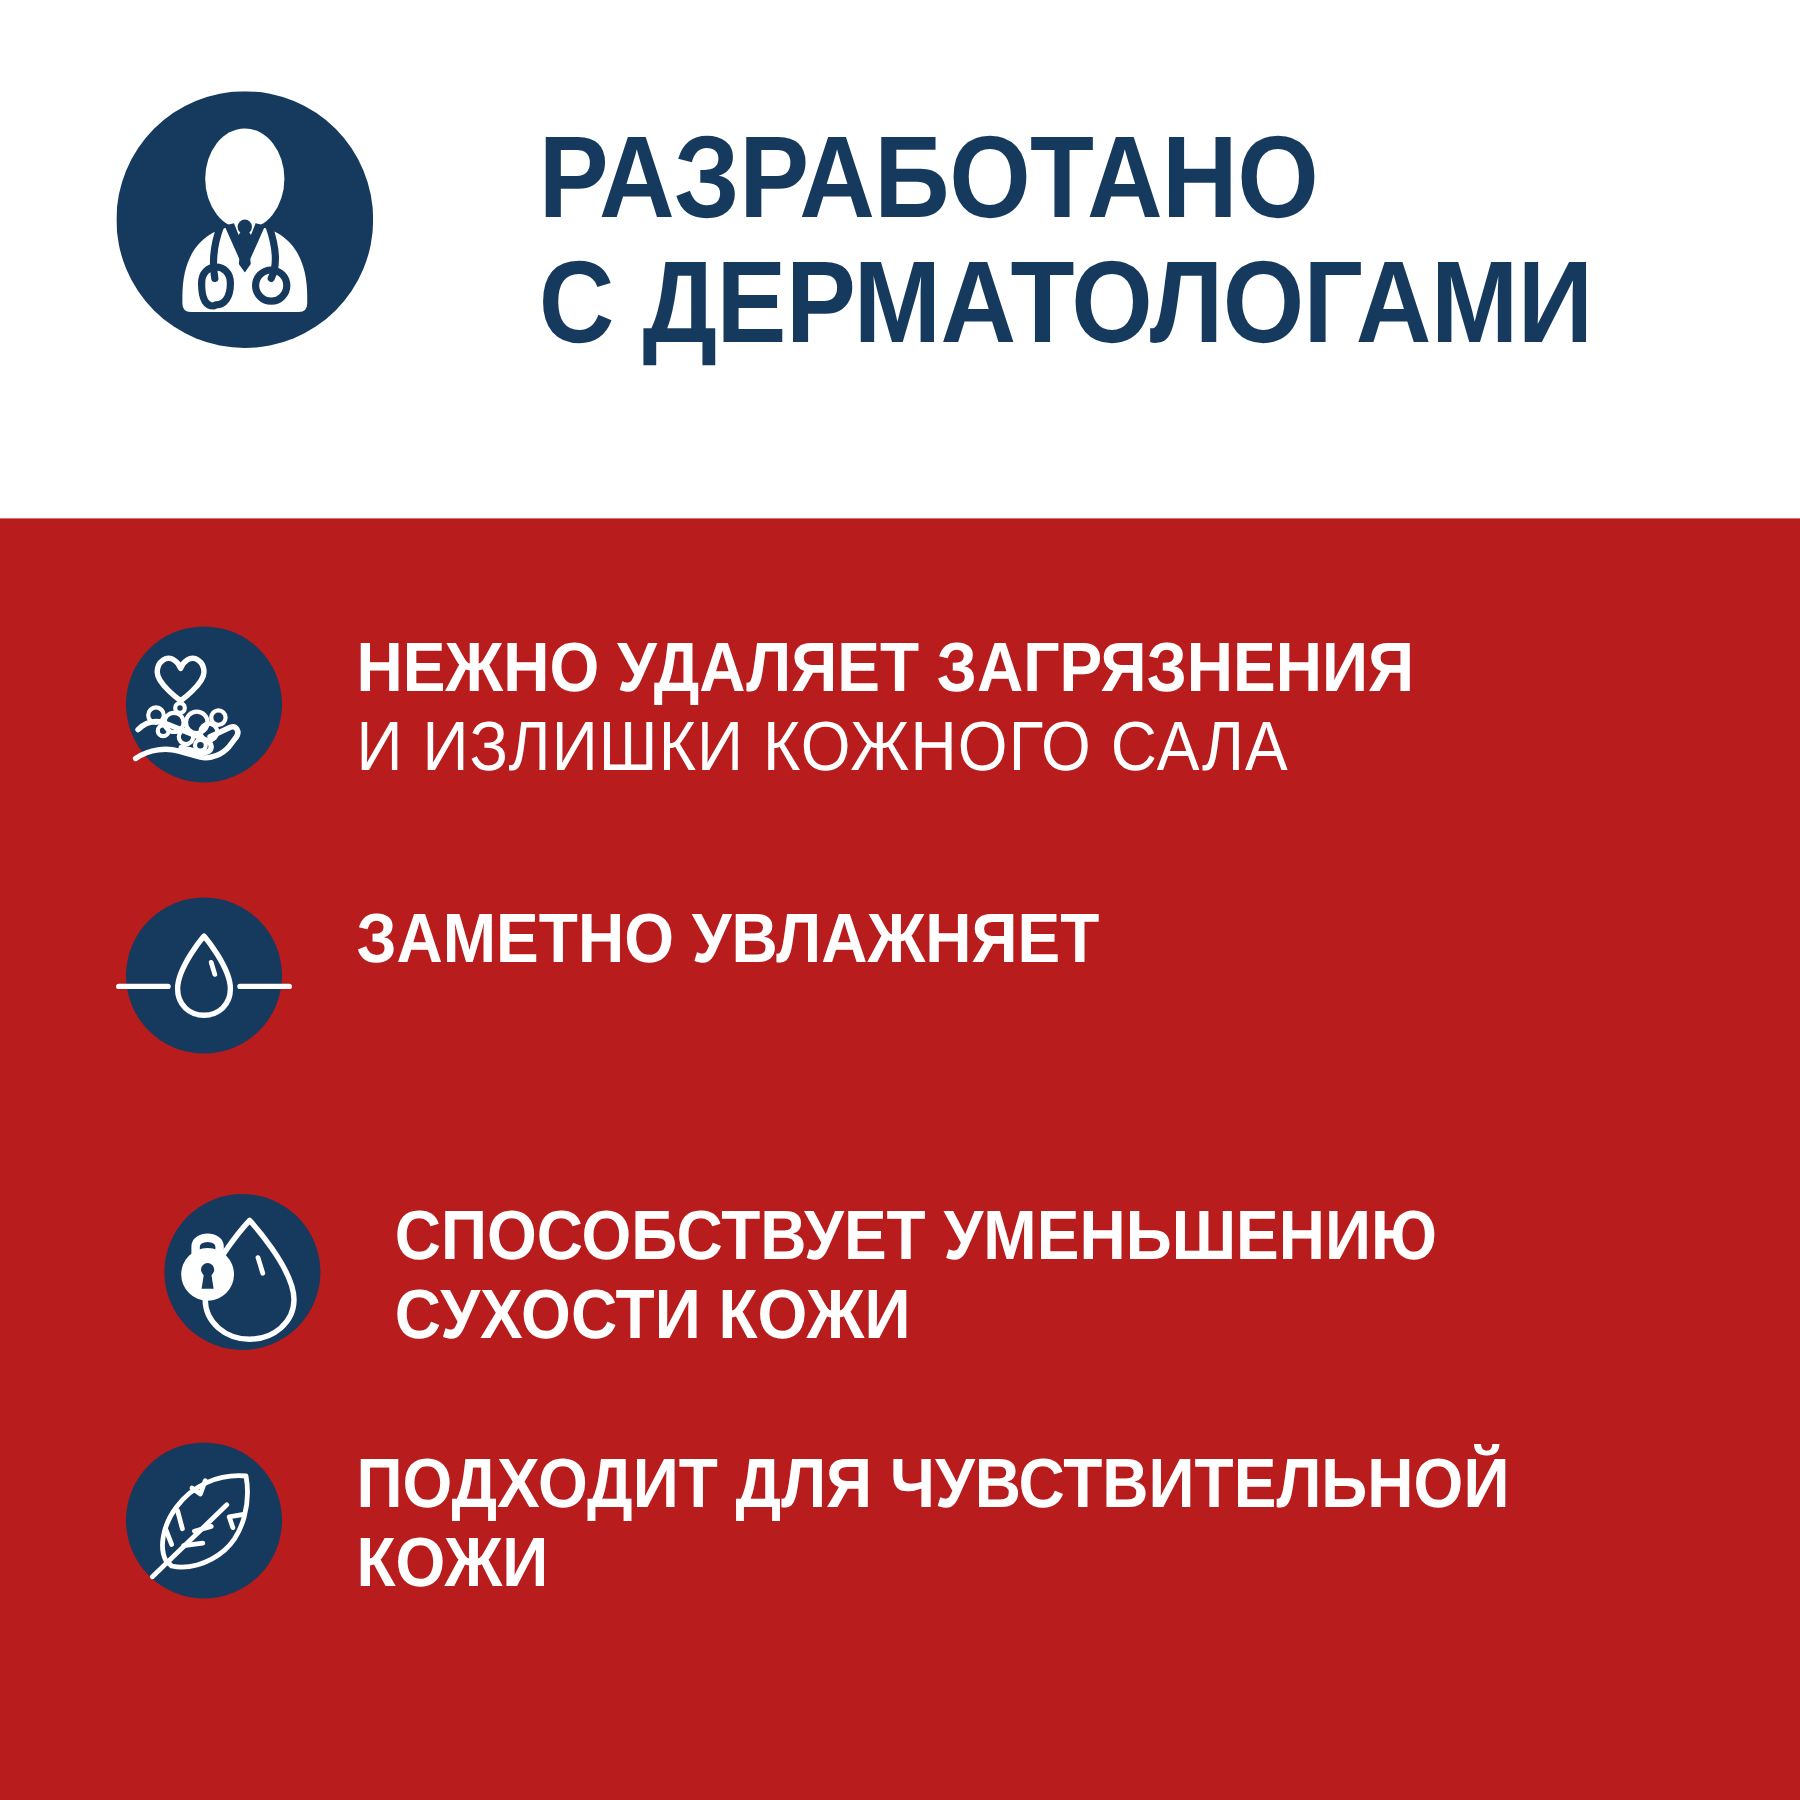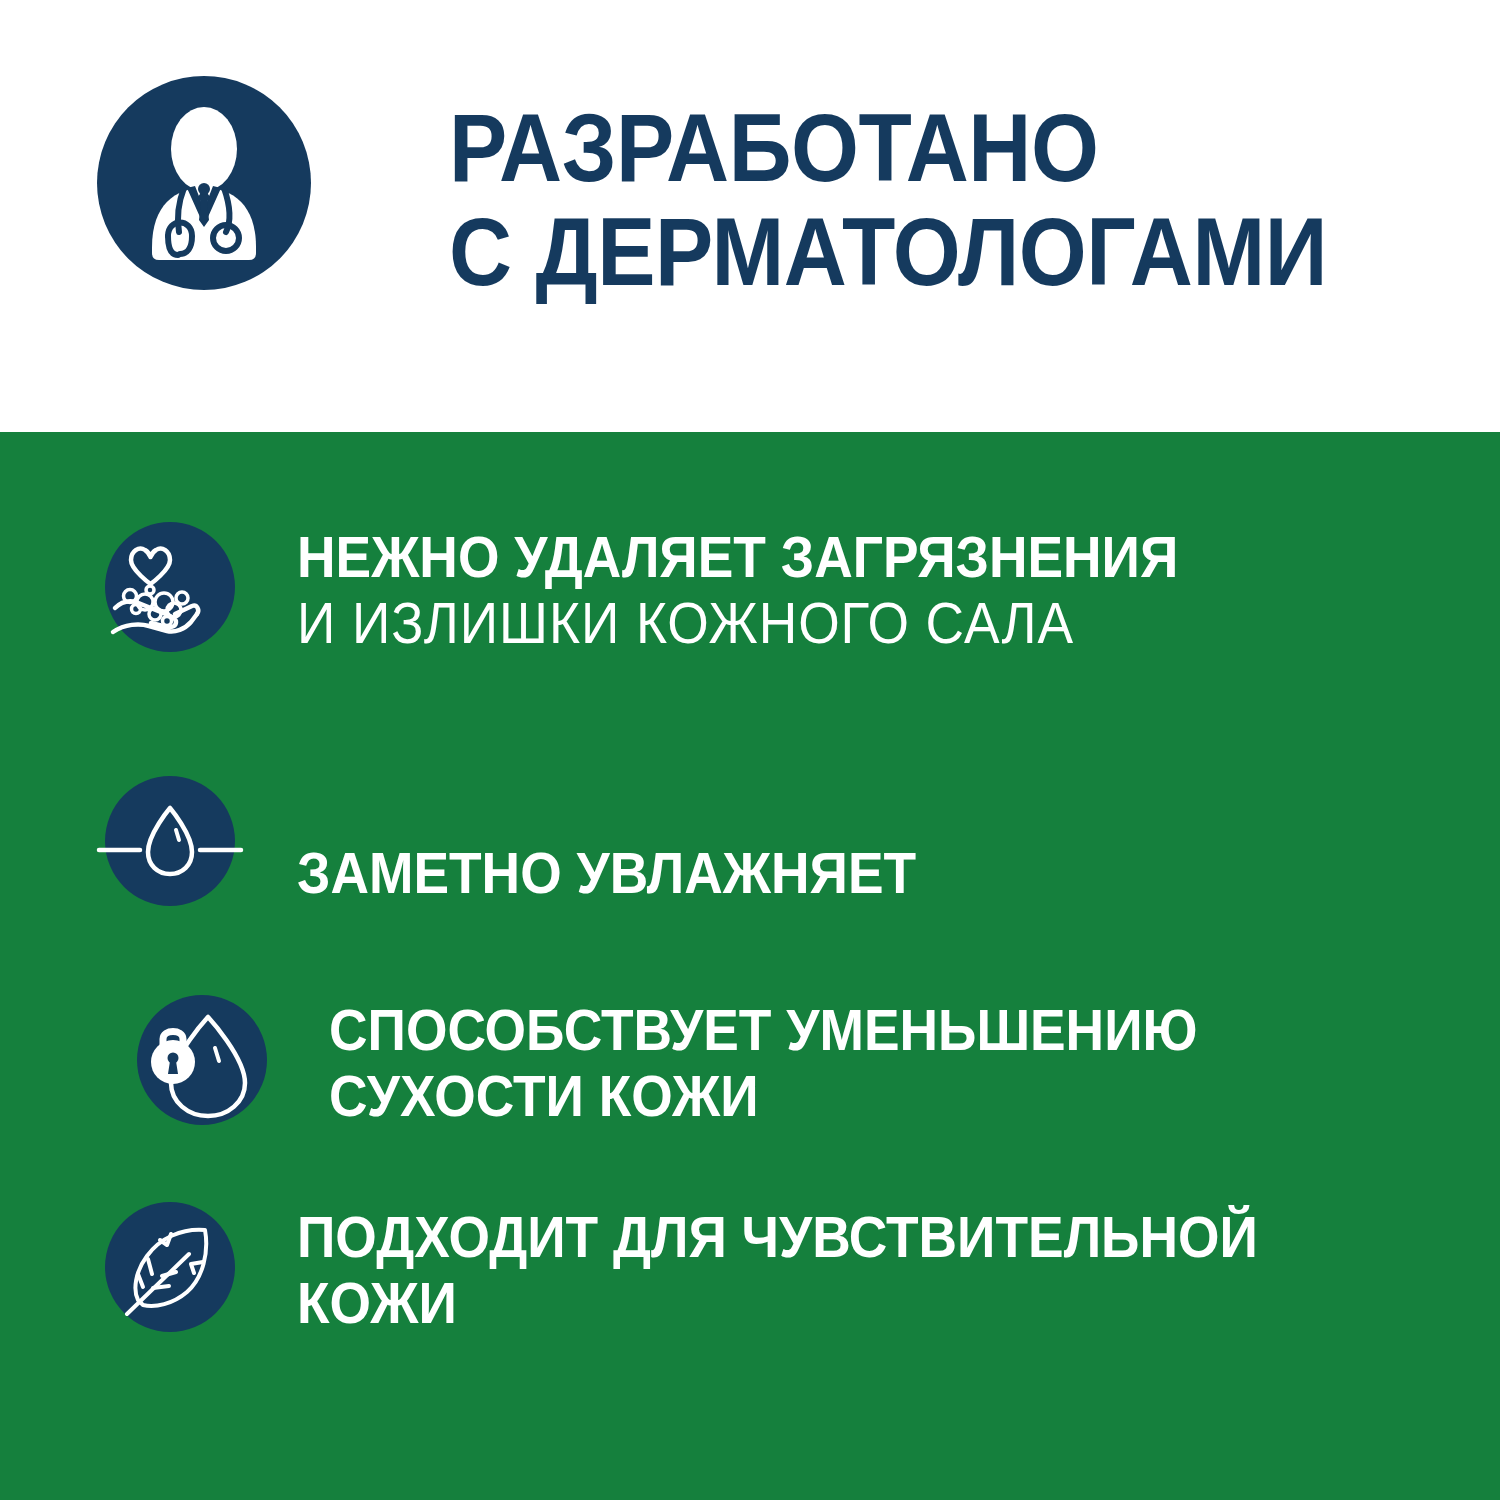--- a/index.html
+++ b/index.html
@@ -49,32 +49,32 @@
     white-space: nowrap;
   }
 
   
   #features-panel {
     position: absolute;
     left: 0;
     top: 432px;
     width: 1500px;
     height: 1068px;
-    background: #15803d;
+    background: #b91c1c;
   }
 
   .feature-row {
     position: absolute;
     left: 0;
     width: 1500px;
     display: flex;
     align-items: flex-start;
   }
   #feature-row-0 { top: 90px; }
-  #feature-row-1 { top: 344px; align-items: flex-end; }
+  #feature-row-1 { top: 316px; }
   #feature-row-2 { top: 563px; padding-left: 32px; }
   #feature-row-3 { top: 770px; }
 
   .feature-icon-wrap {
     position: relative;
     margin-left: 105px;
     width: 130px;
     height: 130px;
     flex: 0 0 130px;
   }

